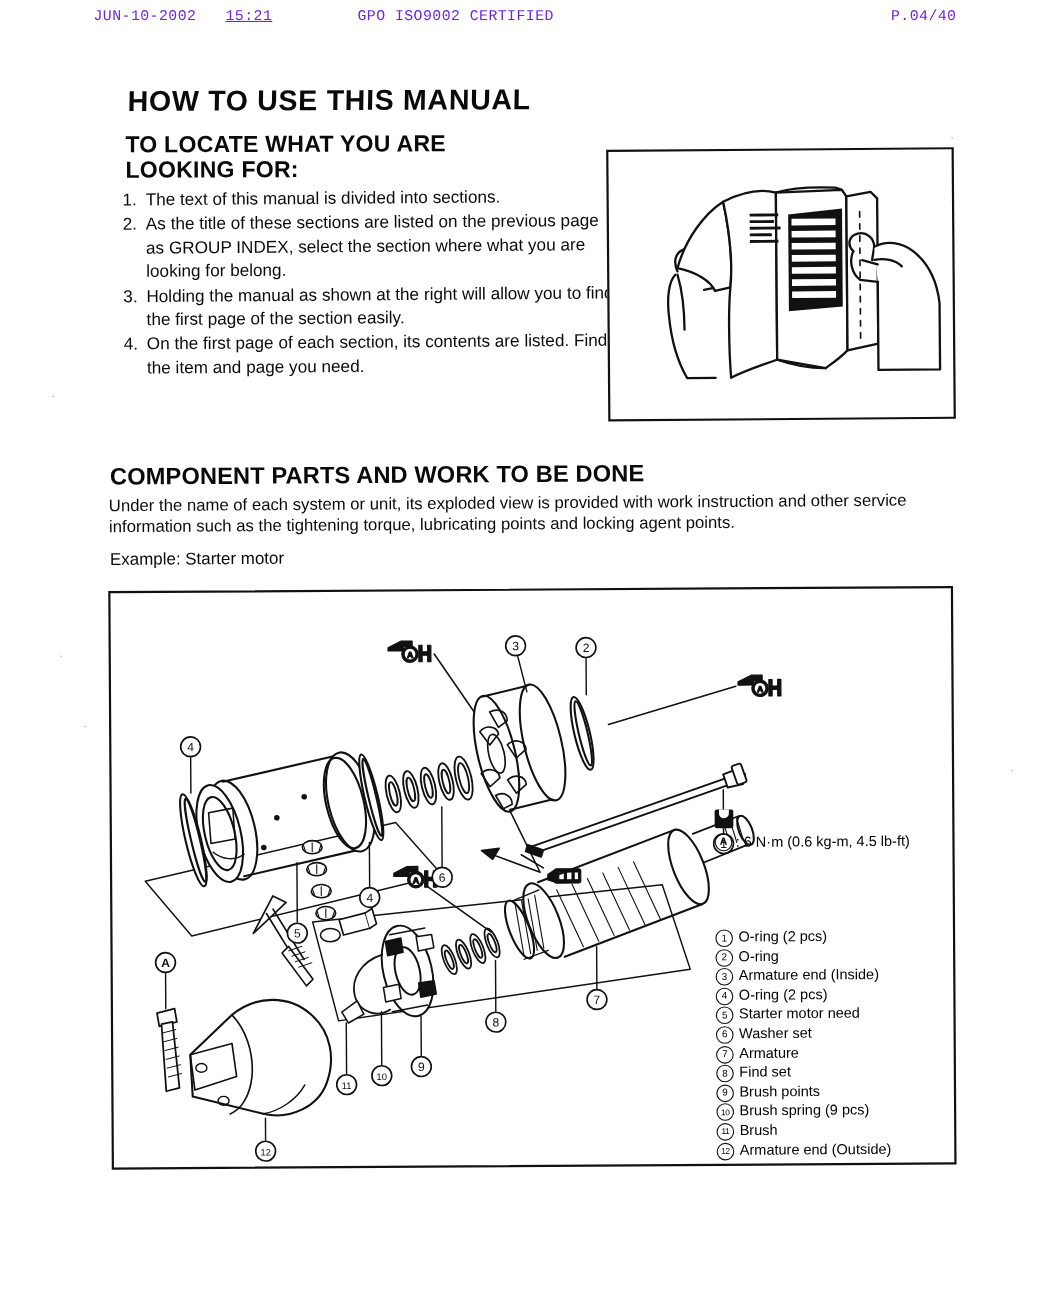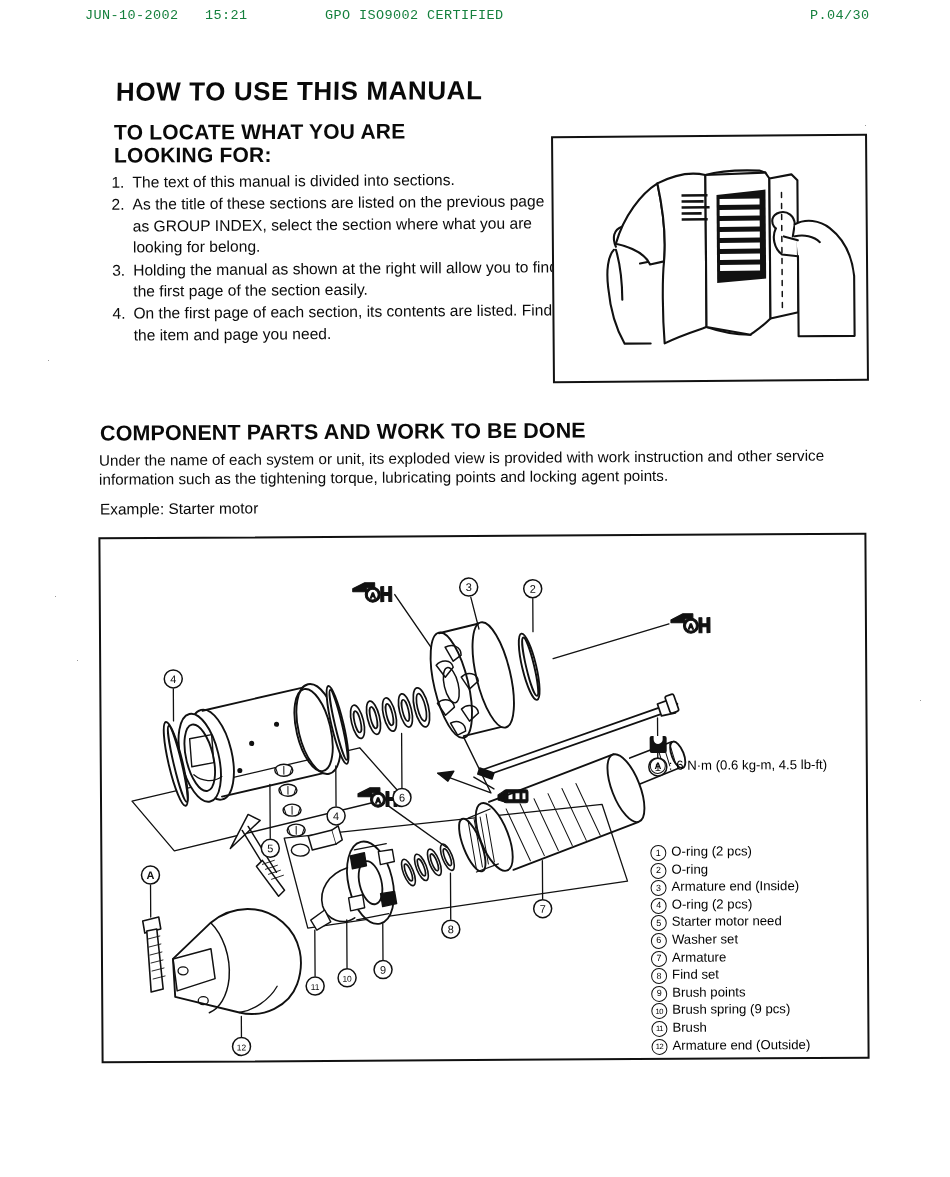--- a/index.html
+++ b/index.html
@@ -6,25 +6,25 @@
   body{
     width:950px;height:1177px;position:relative;overflow:hidden;
     font-family:"Liberation Sans",sans-serif;color:#000;
     -webkit-font-smoothing:none;
   }
 
   
   .fax-header{
     position:absolute;left:0;top:8px;width:950px;height:20px;
     font-family:"Liberation Mono","DejaVu Sans Mono",monospace;
-    font-size:13.5px;letter-spacing:.4px;color:#15803d;white-space:pre;
+    font-size:13.5px;letter-spacing:.4px;color:#6d28d9;white-space:pre;
   }
   .fax-header span{position:absolute;top:0;}
   .fh-date{left:85px;}
-  .fh-time{left:205px;}
+  .fh-time{left:205px;text-decoration:underline;}
   .fh-cert{left:325px;}
   .fh-page{left:810px;}
 
   
   .scan{color:#0a0a0a;}
 
   
   .h1{
     position:absolute;left:116px;top:76px;
     font-size:26px;font-weight:bold;letter-spacing:.6px;
@@ -108,21 +108,21 @@
   
   .speck{position:absolute;background:#9a9a9a;width:1px;height:1px;}
 </style>
 </head>
 <body>
 
 <div class="fax-header">
   <span class="fh-date">JUN-10-2002</span>
   <span class="fh-time">15:21</span>
   <span class="fh-cert">GPO ISO9002 CERTIFIED</span>
-  <span class="fh-page">P.04/30</span>
+  <span class="fh-page">P.04/40</span>
 </div>
 
 <div class="h1 scan">HOW TO USE THIS MANUAL</div>
 
 <div class="h2 scan">
   <div>TO LOCATE WHAT YOU ARE</div>
   <div>LOOKING FOR:</div>
 </div>
 
 <div class="numlist scan">

